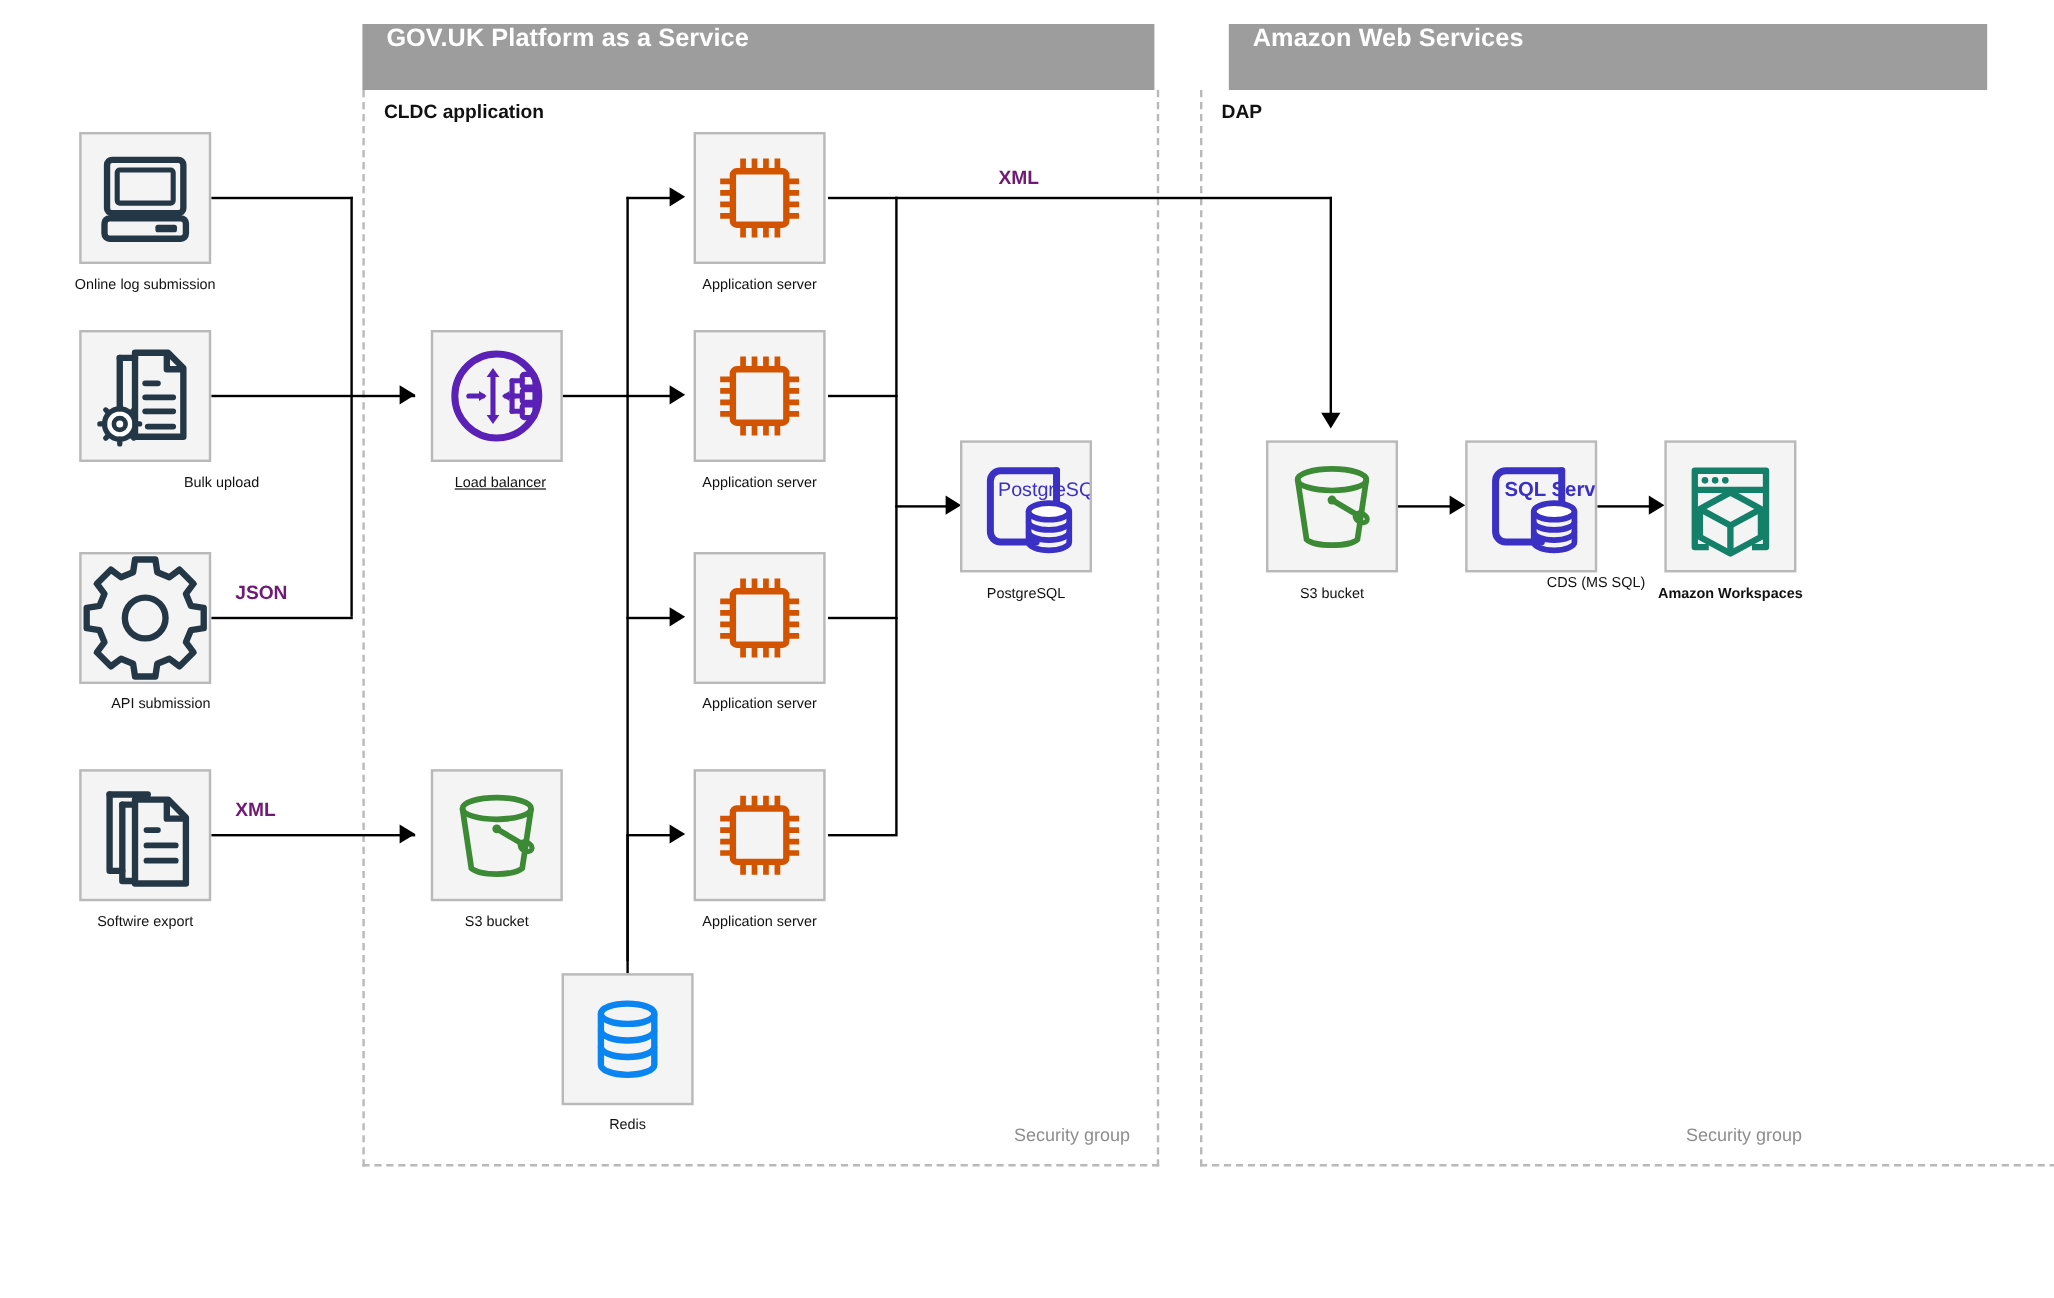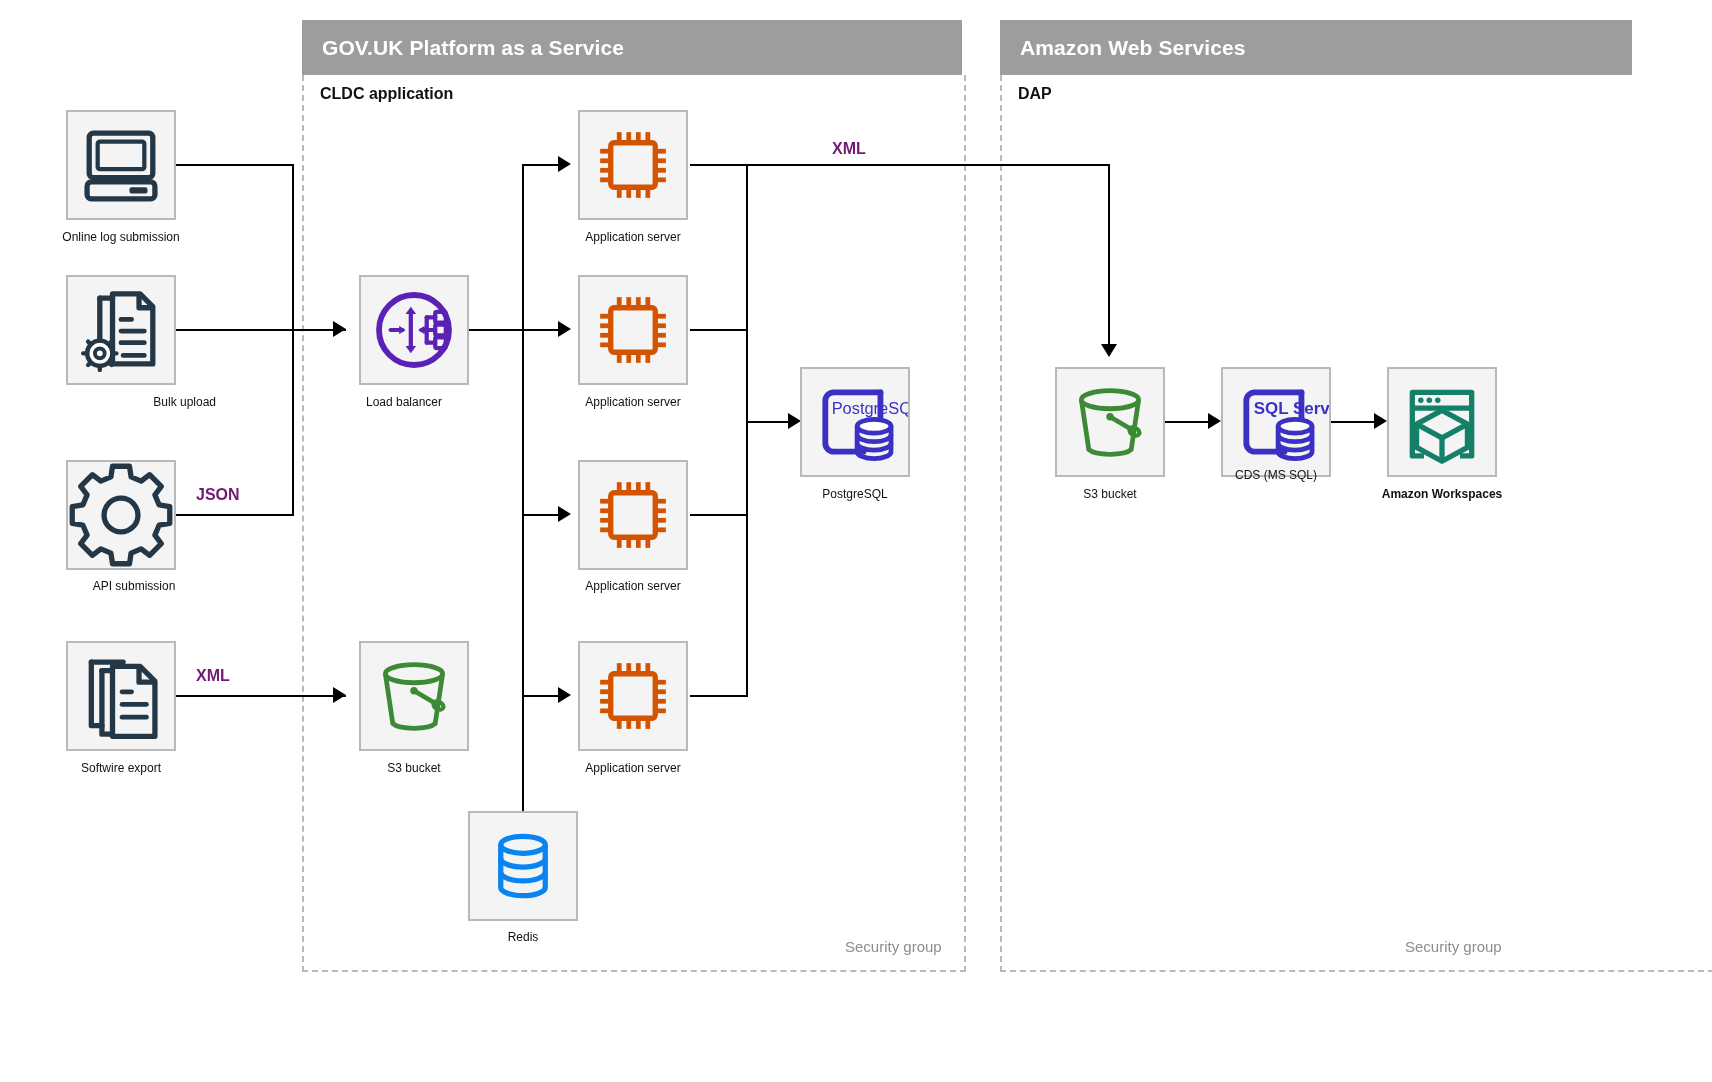--- a/index.html
+++ b/index.html
@@ -1,19 +1,19 @@
 <!DOCTYPE html>
 <html><head>
 <meta charset="utf-8">
 <style>
   html,body{margin:0;padding:0;background:#fff;}
   body{width:1712px;height:1082px;position:relative;font-family:"Liberation Sans",sans-serif;overflow:hidden;}
   #stage{position:absolute;left:0;top:0;width:1712px;height:1082px;}
 
-  .grp-header{position:absolute;background:#9d9d9d;display:flex;align-items:center;}
+  .grp-header{position:absolute;background:#9d9d9d;display:flex;}
   .grp-header span{color:#fff;font-size:21px;font-weight:bold;letter-spacing:.1px;padding-left:20px;}
 
   .sec-box{position:absolute;border:2px dashed #b9b9b9;background:transparent;}
   .sec-title{position:absolute;font-size:16px;font-weight:bold;color:#111;}
   .sec-foot{position:absolute;font-size:15px;color:#8d8d8d;}
 
   .node{position:absolute;}
   .nbox{position:absolute;background:#f4f4f4;border:2px solid #b9b9b9;box-sizing:border-box;}
   .nlabel{position:absolute;font-size:12px;color:#111;text-align:center;white-space:nowrap;}
 
@@ -28,21 +28,21 @@
   svg{display:block;}
 </style>
 </head>
 <body>
 
 <div id="stage">
 
   <div class="grp-header" style="left:302px;top:20px;width:660px;height:55px;">
     <span>GOV.UK Platform as a Service</span>
   </div>
-  <div class="grp-header" style="left:1000px;top:20px;width:632px;height:55px;">
+  <div class="grp-header" style="left:1024px;top:20px;width:632px;height:55px;">
     <span>Amazon Web Services</span>
   </div>
 
   <div class="sec-box" style="left:302px;top:75px;width:660px;height:895px;border-top:none;"></div>
   <div class="sec-title" style="left:320px;top:85px;">CLDC application</div>
   <div class="sec-foot" style="left:845px;top:938px;">Security group</div>
 
   <div class="sec-box" style="left:1000px;top:75px;width:712px;height:895px;border-top:none;border-right:none;"></div>
   <div class="sec-title" style="left:1018px;top:85px;">DAP</div>
   <div class="sec-foot" style="left:1405px;top:938px;">Security group</div>
@@ -192,21 +192,21 @@
             <path d="M62 50 L70 50" stroke-linecap="round" fill="none"></path>
             <path d="M62 62 L70 62" stroke-linecap="round" fill="none"></path>
             <path d="M62 50 L62 62" stroke-linecap="round" fill="none"></path>
             <rect x="70" y="33" width="10" height="10" rx="1.5" fill="none"></rect>
             <rect x="70" y="45" width="10" height="10" rx="1.5" fill="none"></rect>
             <rect x="70" y="57" width="10" height="10" rx="1.5" fill="none"></rect>
           </g>
         </svg>
       </span>
     </div>
-    <div class="nlabel" style="left:309px;top:395px;width:190px;">Load balancer</div>
+    <div class="nlabel" style="left:322px;top:395px;width:190px;text-decoration:underline;">Load balancer</div>
   </div>
 
   <div class="node">
     <div class="nbox" style="left:578px;top:110px;width:110px;height:110px;">
       <span>
         <svg width="106" height="106" viewBox="0 0 100 100">
           <rect x="29" y="29" width="42" height="42" rx="3" fill="none" stroke="#d35400" stroke-width="5"></rect>
           <g stroke="#d35400" stroke-width="4.5" stroke-linecap="butt">
             <path d="M37 29 L37 19"></path>
               <path d="M46 29 L46 19"></path>
@@ -392,21 +392,21 @@
           <text x="29" y="42" font-family="'Liberation Sans',sans-serif" font-size="16" font-weight="bold" fill="#3b30c4">SQL Server</text>
           <g stroke="#3b30c4" stroke-width="4.5" fill="none">
             <ellipse cx="68" cy="54" rx="16" ry="6.5" fill="#fff"></ellipse>
             <path d="M52 54 L52 78 A16 6.5 0 0 0 84 78 L84 54"></path>
             <path d="M52 62 A16 6.5 0 0 0 84 62"></path>
             <path d="M52 70 A16 6.5 0 0 0 84 70"></path>
           </g>
         </svg>
       </span>
     </div>
-    <div class="nlabel" style="left:1181px;top:468px;width:190px;">CDS (MS SQL)</div>
+    <div class="nlabel" style="left:1181px;top:478px;width:190px;text-align:right;">CDS (MS SQL)</div>
   </div>
 
   <div class="node">
     <div class="nbox" style="left:1387px;top:367px;width:110px;height:110px;">
       <span>
         <svg width="106" height="106" viewBox="0 0 100 100">
           <path d="M33 82 L22 82 L22 22 L78 22 L78 82 L67 82" fill="none" stroke="#15806a" stroke-width="5" stroke-linejoin="round"></path>
           <path d="M22 37 L78 37" fill="none" stroke="#15806a" stroke-width="5"></path>
           <g fill="#15806a">
             <circle cx="30" cy="29.5" r="2.6"></circle>

